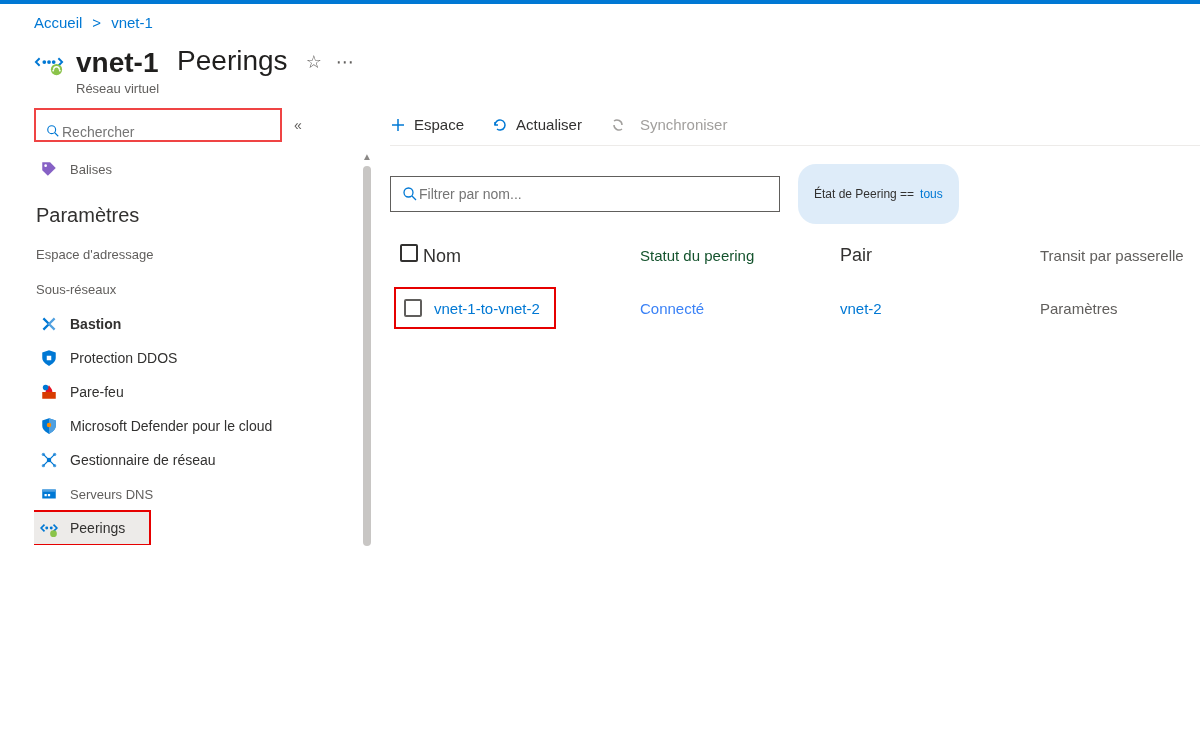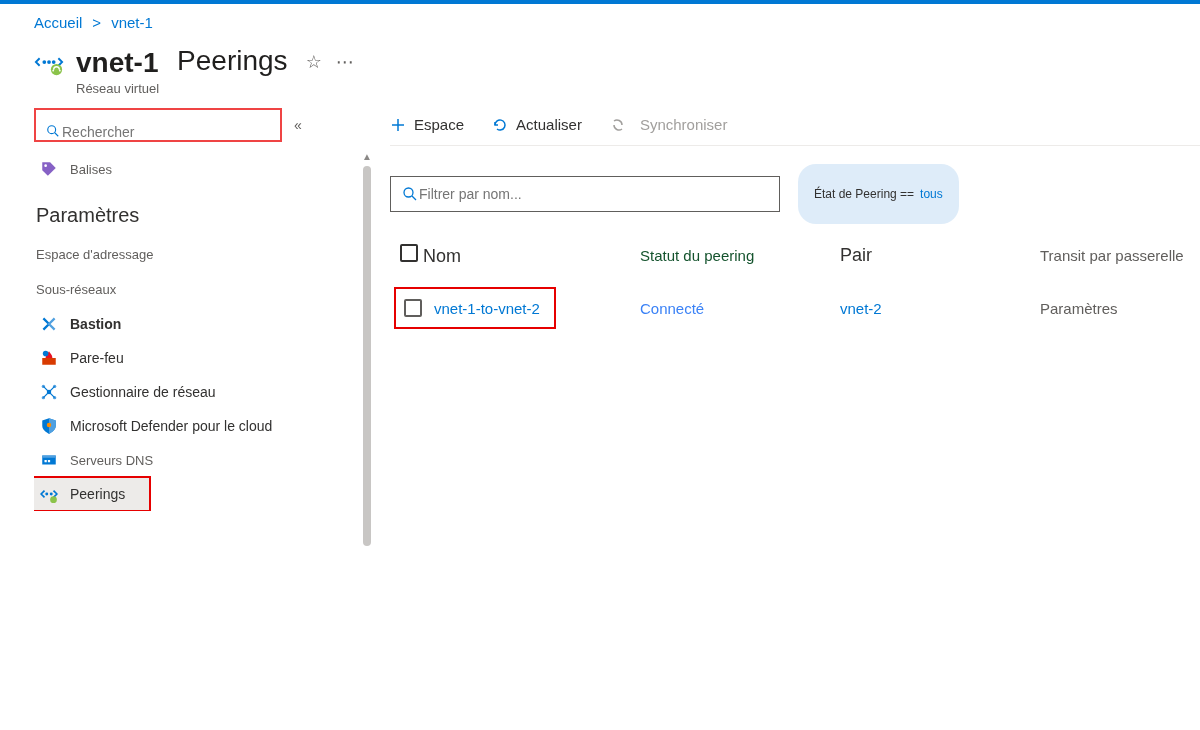--- a/index.html
+++ b/index.html
@@ -133,49 +133,58 @@
             <svg viewBox="0 0 16 16">
               <path d="M3 3 L8 8 L3 13" fill="none" stroke="#0078d4" stroke-width="2"></path>
               <path d="M13 3 L8 8 L13 13" fill="none" stroke="#50a0e0" stroke-width="2"></path>
             </svg>
           </span>
         <span>Bastion</span>
       </li>
       <li>
         <span class="mi-icon">
             <svg viewBox="0 0 16 16">
+              <path d="M8 1 L14 3 V8 C14 12 8 15 8 15 C8 15 2 12 2 8 V3 Z" fill="#0078d4"></path>
+              <rect x="6" y="6" width="4" height="4" fill="#fff"></rect>
+            </svg>
+          </span>
+        <span>Protection DDOS</span>
+      </li>
+      <li>
+        <span class="mi-icon">
+            <svg viewBox="0 0 16 16">
               <rect x="2" y="8" width="12" height="6" fill="#d83b01"></rect>
               <path d="M8 2 C9 4 11 5 11 8 C11 8 5 8 5 8 C5 5 7 4 8 2" fill="#e81123"></path>
               <circle cx="5" cy="4" r="2.5" fill="#0078d4"></circle>
             </svg>
           </span>
         <span>Pare-feu</span>
+      </li>
+      <li>
+        <span class="mi-icon">
+            <svg viewBox="0 0 16 16">
+              <path d="M8 1 L14 3 V8 C14 12 8 15 8 15 C8 15 2 12 2 8 V3 Z" fill="#0078d4"></path>
+              <path d="M8 1 L14 3 V8 C14 12 8 15 8 15 Z" fill="#50a0e0"></path>
+              <circle cx="8" cy="7" r="2" fill="#ff8c00"></circle>
+            </svg>
+          </span>
+        <span>Microsoft Defender pour le cloud</span>
       </li>
       <li>
         <span class="mi-icon">
             <svg viewBox="0 0 16 16">
               <circle cx="8" cy="8" r="2" fill="#0078d4"></circle>
               <circle cx="3" cy="3" r="1.5" fill="#50a0e0"></circle>
               <circle cx="13" cy="3" r="1.5" fill="#50a0e0"></circle>
               <circle cx="3" cy="13" r="1.5" fill="#50a0e0"></circle>
               <circle cx="13" cy="13" r="1.5" fill="#50a0e0"></circle>
               <path d="M8 8 L3 3 M8 8 L13 3 M8 8 L3 13 M8 8 L13 13" stroke="#0078d4" stroke-width="1"></path>
             </svg>
           </span>
         <span>Gestionnaire de réseau</span>
-      </li>
-      <li>
-        <span class="mi-icon">
-            <svg viewBox="0 0 16 16">
-              <path d="M8 1 L14 3 V8 C14 12 8 15 8 15 C8 15 2 12 2 8 V3 Z" fill="#0078d4"></path>
-              <path d="M8 1 L14 3 V8 C14 12 8 15 8 15 Z" fill="#50a0e0"></path>
-              <circle cx="8" cy="7" r="2" fill="#ff8c00"></circle>
-            </svg>
-          </span>
-        <span>Microsoft Defender pour le cloud</span>
       </li>
       <li>
         <span class="mi-icon">
             <svg viewBox="0 0 16 16">
               <rect x="2" y="4" width="12" height="8" fill="#0078d4"></rect>
               <rect x="2" y="4" width="12" height="2" fill="#50a0e0"></rect>
               <rect x="4" y="8" width="2" height="2" fill="#fff"></rect>
               <rect x="7" y="8" width="2" height="2" fill="#fff"></rect>
             </svg>
           </span>

